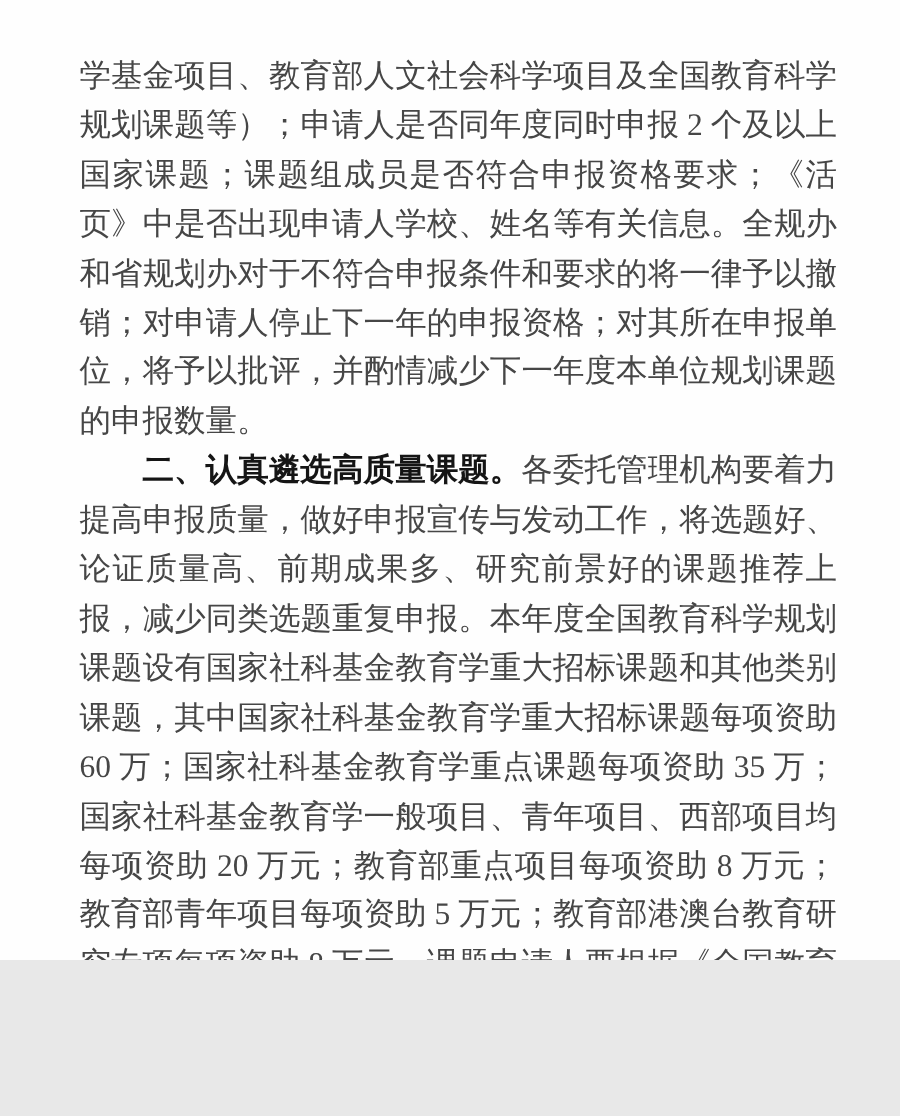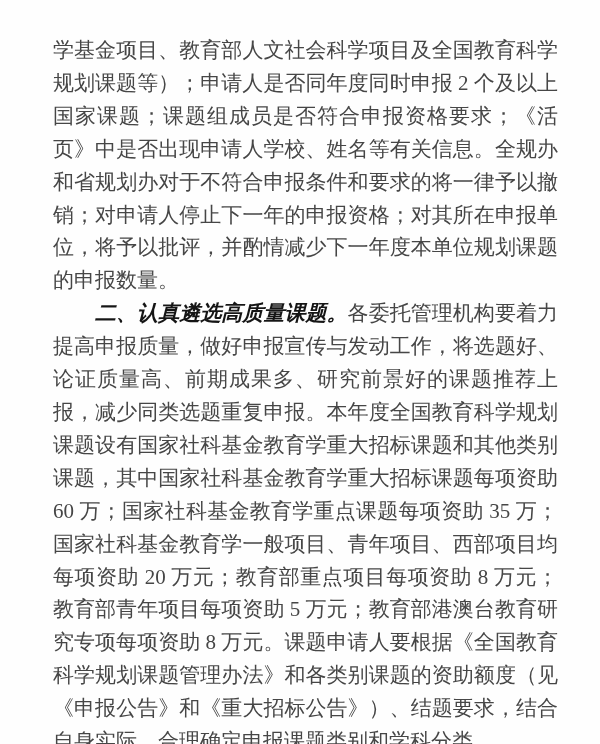--- a/index.html
+++ b/index.html
@@ -3,21 +3,21 @@
 <meta charset="utf-8">
 <style>
   html, body {
     margin: 0;
     padding: 0;
     background: #e8e8e8;
   }
   .page {
     position: relative;
     width: 600px;
-    height: 744px;
+    height: 640px;
     background: #fefefe;
     overflow: hidden;
     box-sizing: border-box;
   }
   .doc-body {
     position: absolute;
     top: 34px;
     left: 53px;
     width: 505px;
     font-family: "Liberation Serif", "DejaVu Serif", serif;
@@ -34,21 +34,20 @@
   }
   .para.indent {
     text-indent: 2em;
   }
   .run {
     
   }
   .run.bold {
     font-weight: bold;
     color: #151515;
-    font-style: italic;
   }
 </style>
 </head>
 <body>
 
 <div class="page" style="background: rgb(254, 254, 254);">
   <div class="doc-body" style="color: rgb(70, 70, 70);">
       <p class="para"><span class="run">学基金项目、教育部人文社会科学项目及全国教育科学规划课题等）；申请人是否同年度同时申报 2 个及以上国家课题；课题组成员是否符合申报资格要求；《活页》中是否出现申请人学校、姓名等有关信息。全规办和省规划办对于不符合申报条件和要求的将一律予以撤销；对申请人停止下一年的申报资格；对其所在申报单位，将予以批评，并酌情减少下一年度本单位规划课题的申报数量。</span></p>
       <p class="para indent"><span class="run bold" style="color: rgb(21, 21, 21);">二、认真遴选高质量课题。</span><span class="run">各委托管理机构要着力提高申报质量，做好申报宣传与发动工作，将选题好、论证质量高、前期成果多、研究前景好的课题推荐上报，减少同类选题重复申报。本年度全国教育科学规划课题设有国家社科基金教育学重大招标课题和其他类别课题，其中国家社科基金教育学重大招标课题每项资助 60 万；国家社科基金教育学重点课题每项资助 35 万；国家社科基金教育学一般项目、青年项目、西部项目均每项资助 20 万元；教育部重点项目每项资助 8 万元；教育部青年项目每项资助 5 万元；教育部港澳台教育研究专项每项资助 8 万元。课题申请人要根据《全国教育科学规划课题管理办法》和各类别课题的资助额度（见《申报公告》和《重大招标公告》）、结题要求，结合自身实际，合理确定申报课题类别和学科分类。</span></p>
     </div>

